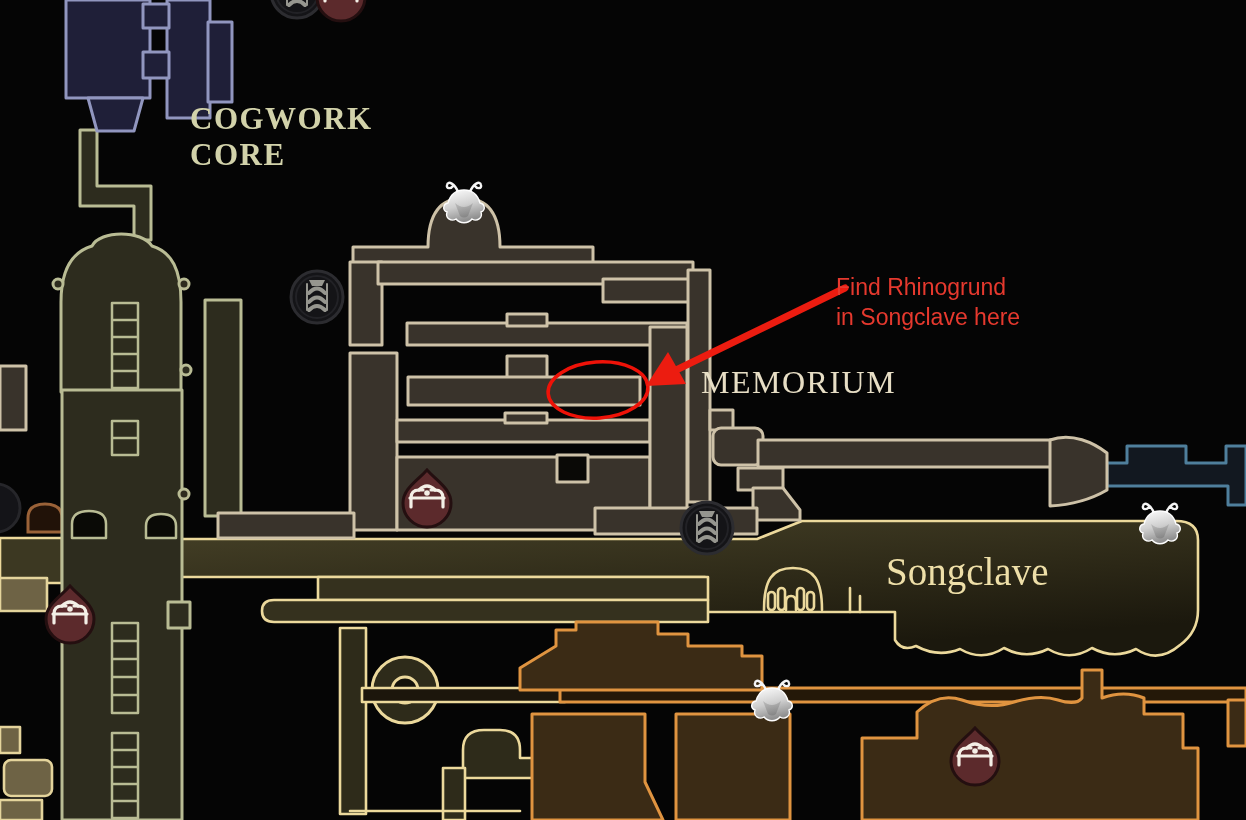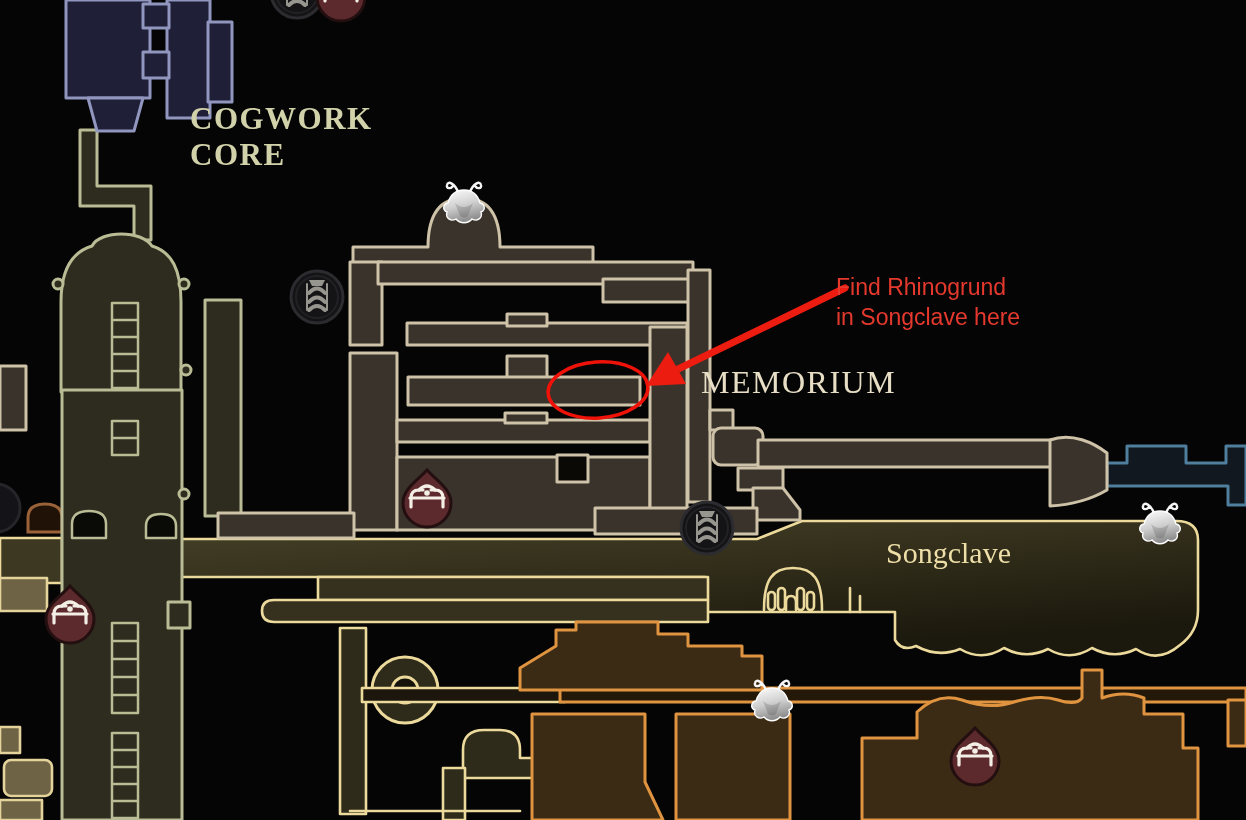--- a/index.html
+++ b/index.html
@@ -3,21 +3,21 @@
 <meta charset="utf-8">
 <style>
   html,body{margin:0;padding:0;background:#000;}
   .stage{position:relative;width:1246px;height:820px;background:#050505;overflow:hidden;
          font-family:"Liberation Serif",serif;}
   .stage svg{position:absolute;left:0;top:0;}
   .map-label{position:absolute;white-space:nowrap;pointer-events:none;}
   .lbl-cogwork{left:190px;top:101px;font-size:31px;line-height:36px;letter-spacing:1.5px;
                color:#d2d2aa;font-weight:bold;}
   .lbl-memorium{left:701px;top:364px;font-size:32px;letter-spacing:1.5px;color:#e7dec5;}
-  .lbl-songclave{left:886px;top:536px;font-size:30px;color:#eedfa8;}
+  .lbl-songclave{left:886px;top:549px;font-size:39px;color:#eedfa8;}
   .annotation-text{position:absolute;left:836px;top:240px;font-family:"Liberation Sans",sans-serif;
                font-size:23px;line-height:30px;color:#e6392e;white-space:nowrap;pointer-events:none;margin-top:32px;}
 </style>
 </head>
 <body>
 
 <div class="stage">
 <svg width="1246" height="820" viewBox="0 0 1246 820">
   <defs>
     <linearGradient id="songGrad" x1="0" y1="0" x2="0.55" y2="1">

